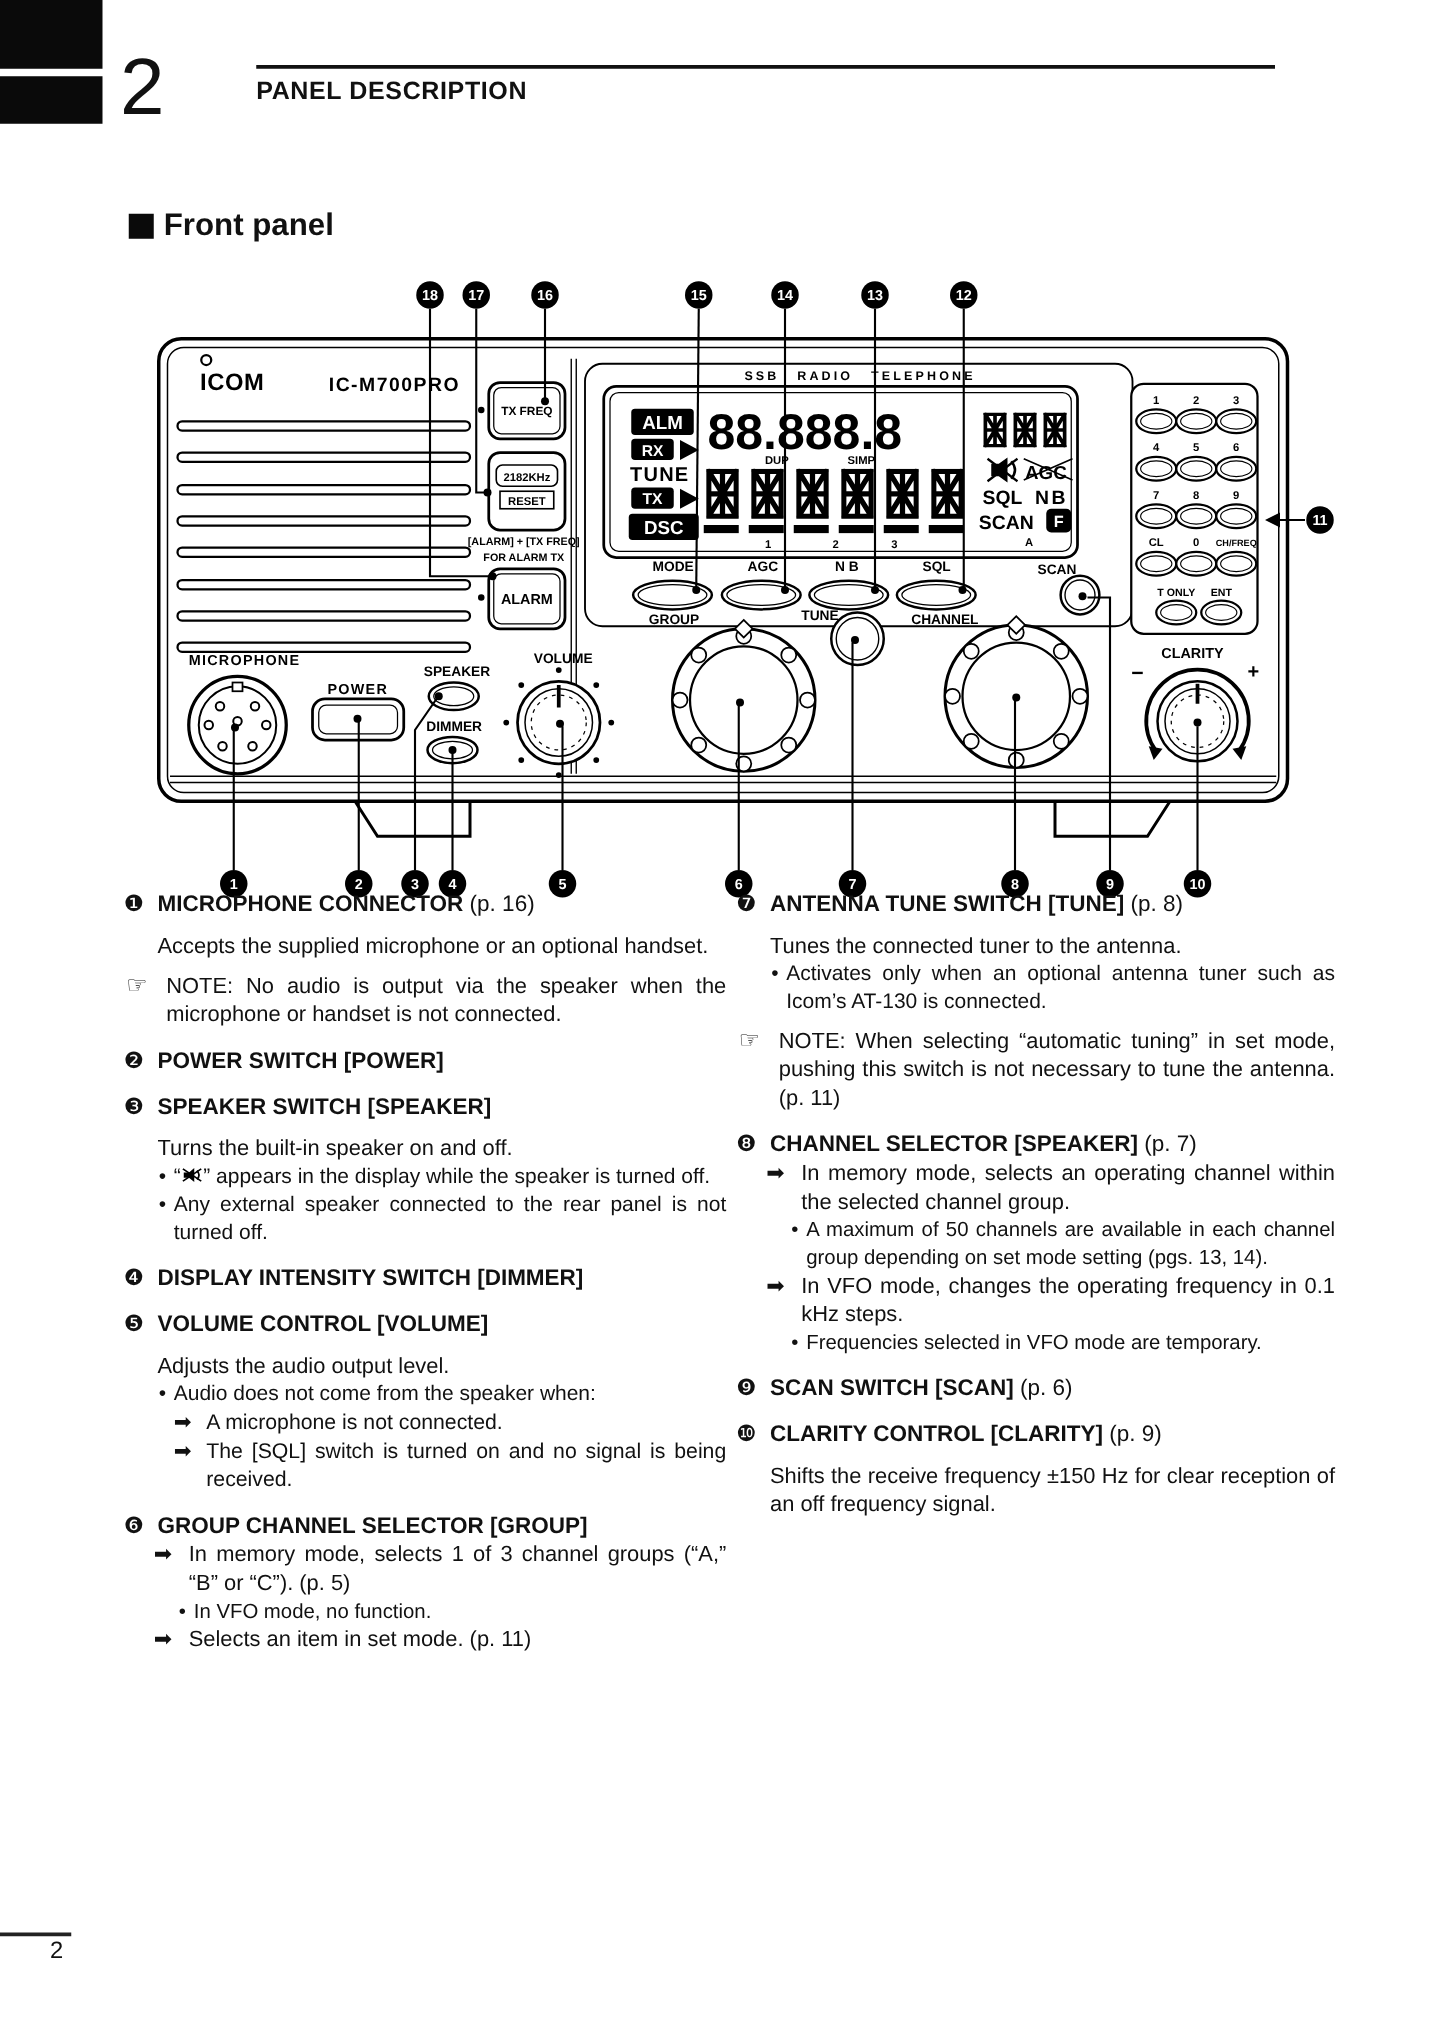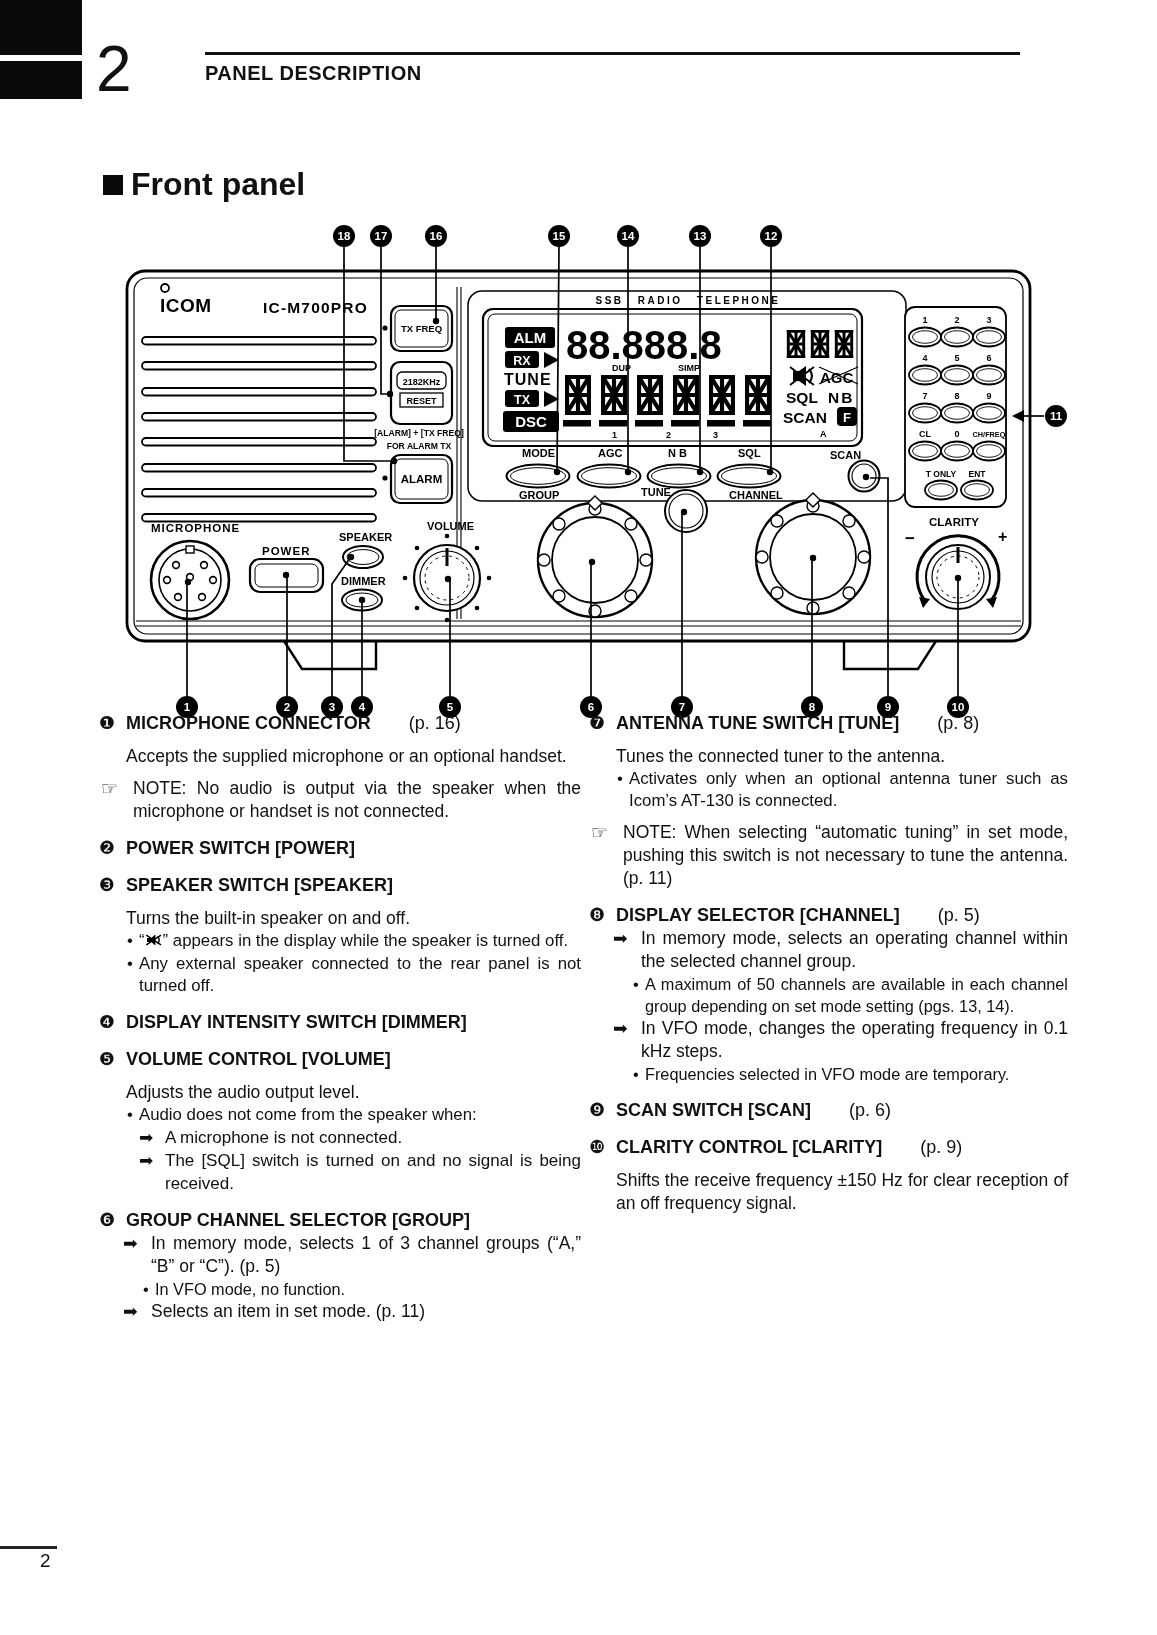--- a/index.html
+++ b/index.html
@@ -3,31 +3,31 @@
 <meta charset="utf-8">
 <style>
   html,body{margin:0;padding:0;background:#888;}
   .page{position:relative;width:1157px;height:1635px;background:#ffffff;margin:0 auto;
         font-family:"Liberation Sans","DejaVu Sans",sans-serif;color:#111;overflow:hidden;}
   .chapter-tab-a{position:absolute;left:0;top:0;width:82px;height:55px;background:#0a0a0a;}
   .chapter-tab-b{position:absolute;left:0;top:61px;width:82px;height:38px;background:#0a0a0a;}
   .chapter-number{position:absolute;left:96px;top:32px;font-size:64px;font-weight:400;letter-spacing:0;}
   .header-rule{position:absolute;left:205px;top:52px;width:815px;height:3px;background:#111;}
   .chapter-title{position:absolute;left:205px;top:62px;font-size:20px;font-weight:700;letter-spacing:.5px;}
-  .section-heading{position:absolute;left:103px;top:166px;font-size:32px;font-weight:700;display:flex;align-items:center;gap:8px;}
+  .section-heading{position:absolute;left:103px;top:166px;font-size:25px;font-weight:700;display:flex;align-items:center;gap:8px;}
   .section-square{display:inline-block;width:20px;height:20px;background:#0a0a0a;}
   .diagram{position:absolute;left:118px;top:208px;width:950px;height:512px;}
   .col{position:absolute;top:712px;width:482px;font-size:17.5px;line-height:23px;}
   .col-left{left:99px;}
   .col-right{left:589px;width:479px;}
   .item{margin-bottom:14px;}
   .item-title{position:relative;padding-left:27px;font-size:18px;line-height:23px;margin-bottom:0;}
   .item-num{position:absolute;left:0;top:0;font-size:18px;}
   .item-title b{font-weight:700;}
-  .item-suffix{font-weight:400;margin-left:33px;}
+  .item-suffix{font-weight:400;}
   .line{position:relative;text-align:justify;}
   .l-para{padding-left:27px;margin-top:10px;}
   .l-bullet{padding-left:40px;font-size:16.8px;line-height:22px;}
   .l-bullet>.mk{position:absolute;left:28px;}
   .l-arrow{padding-left:52px;}
   .l-arrow>.mk{position:absolute;left:24px;}
   .l-arrow2{padding-left:66px;font-size:17px;}
   .l-arrow2>.mk{position:absolute;left:40px;}
   .l-sub{padding-left:56px;font-size:16.3px;line-height:22px;}
   .l-sub>.mk{position:absolute;left:44px;}
@@ -527,21 +527,21 @@
       </div>
     </div>
   <div class="col col-right" id="col-right">
       <div class="item">
         <div class="item-title line"><span class="item-num">❼</span><b>ANTENNA TUNE SWITCH [TUNE]</b><span class="item-suffix"> (p. 8)</span></div>
         <div class="line l-para">Tunes the connected tuner to the antenna.</div>
         <div class="line l-bullet"><span class="mk">•</span>Activates only when an optional antenna tuner such as Icom’s AT-130 is connected.</div>
         <div class="line l-note"><span class="mk">☞</span><b>NOTE: </b>When selecting “automatic tuning” in set mode, pushing this switch is not necessary to tune the antenna. (p. 11)</div>
       </div>
       <div class="item">
-        <div class="item-title line"><span class="item-num">❽</span><b>DISPLAY SELECTOR [CHANNEL]</b><span class="item-suffix"> (p. 5)</span></div>
+        <div class="item-title line"><span class="item-num">❽</span><b>CHANNEL SELECTOR [SPEAKER]</b><span class="item-suffix"> (p. 7)</span></div>
         <div class="line l-arrow"><span class="mk">➡</span>In memory mode, selects an operating channel within the selected channel group.</div>
         <div class="line l-sub"><span class="mk">•</span>A maximum of 50 channels are available in each channel group depending on set mode setting (pgs. 13, 14).</div>
         <div class="line l-arrow"><span class="mk">➡</span>In VFO mode, changes the operating frequency in 0.1 kHz steps.</div>
         <div class="line l-sub"><span class="mk">•</span>Frequencies selected in VFO mode are temporary.</div>
       </div>
       <div class="item">
         <div class="item-title line"><span class="item-num">❾</span><b>SCAN SWITCH [SCAN]</b><span class="item-suffix"> (p. 6)</span></div>
       </div>
       <div class="item">
         <div class="item-title line"><span class="item-num">❿</span><b>CLARITY CONTROL [CLARITY]</b><span class="item-suffix"> (p. 9)</span></div>

